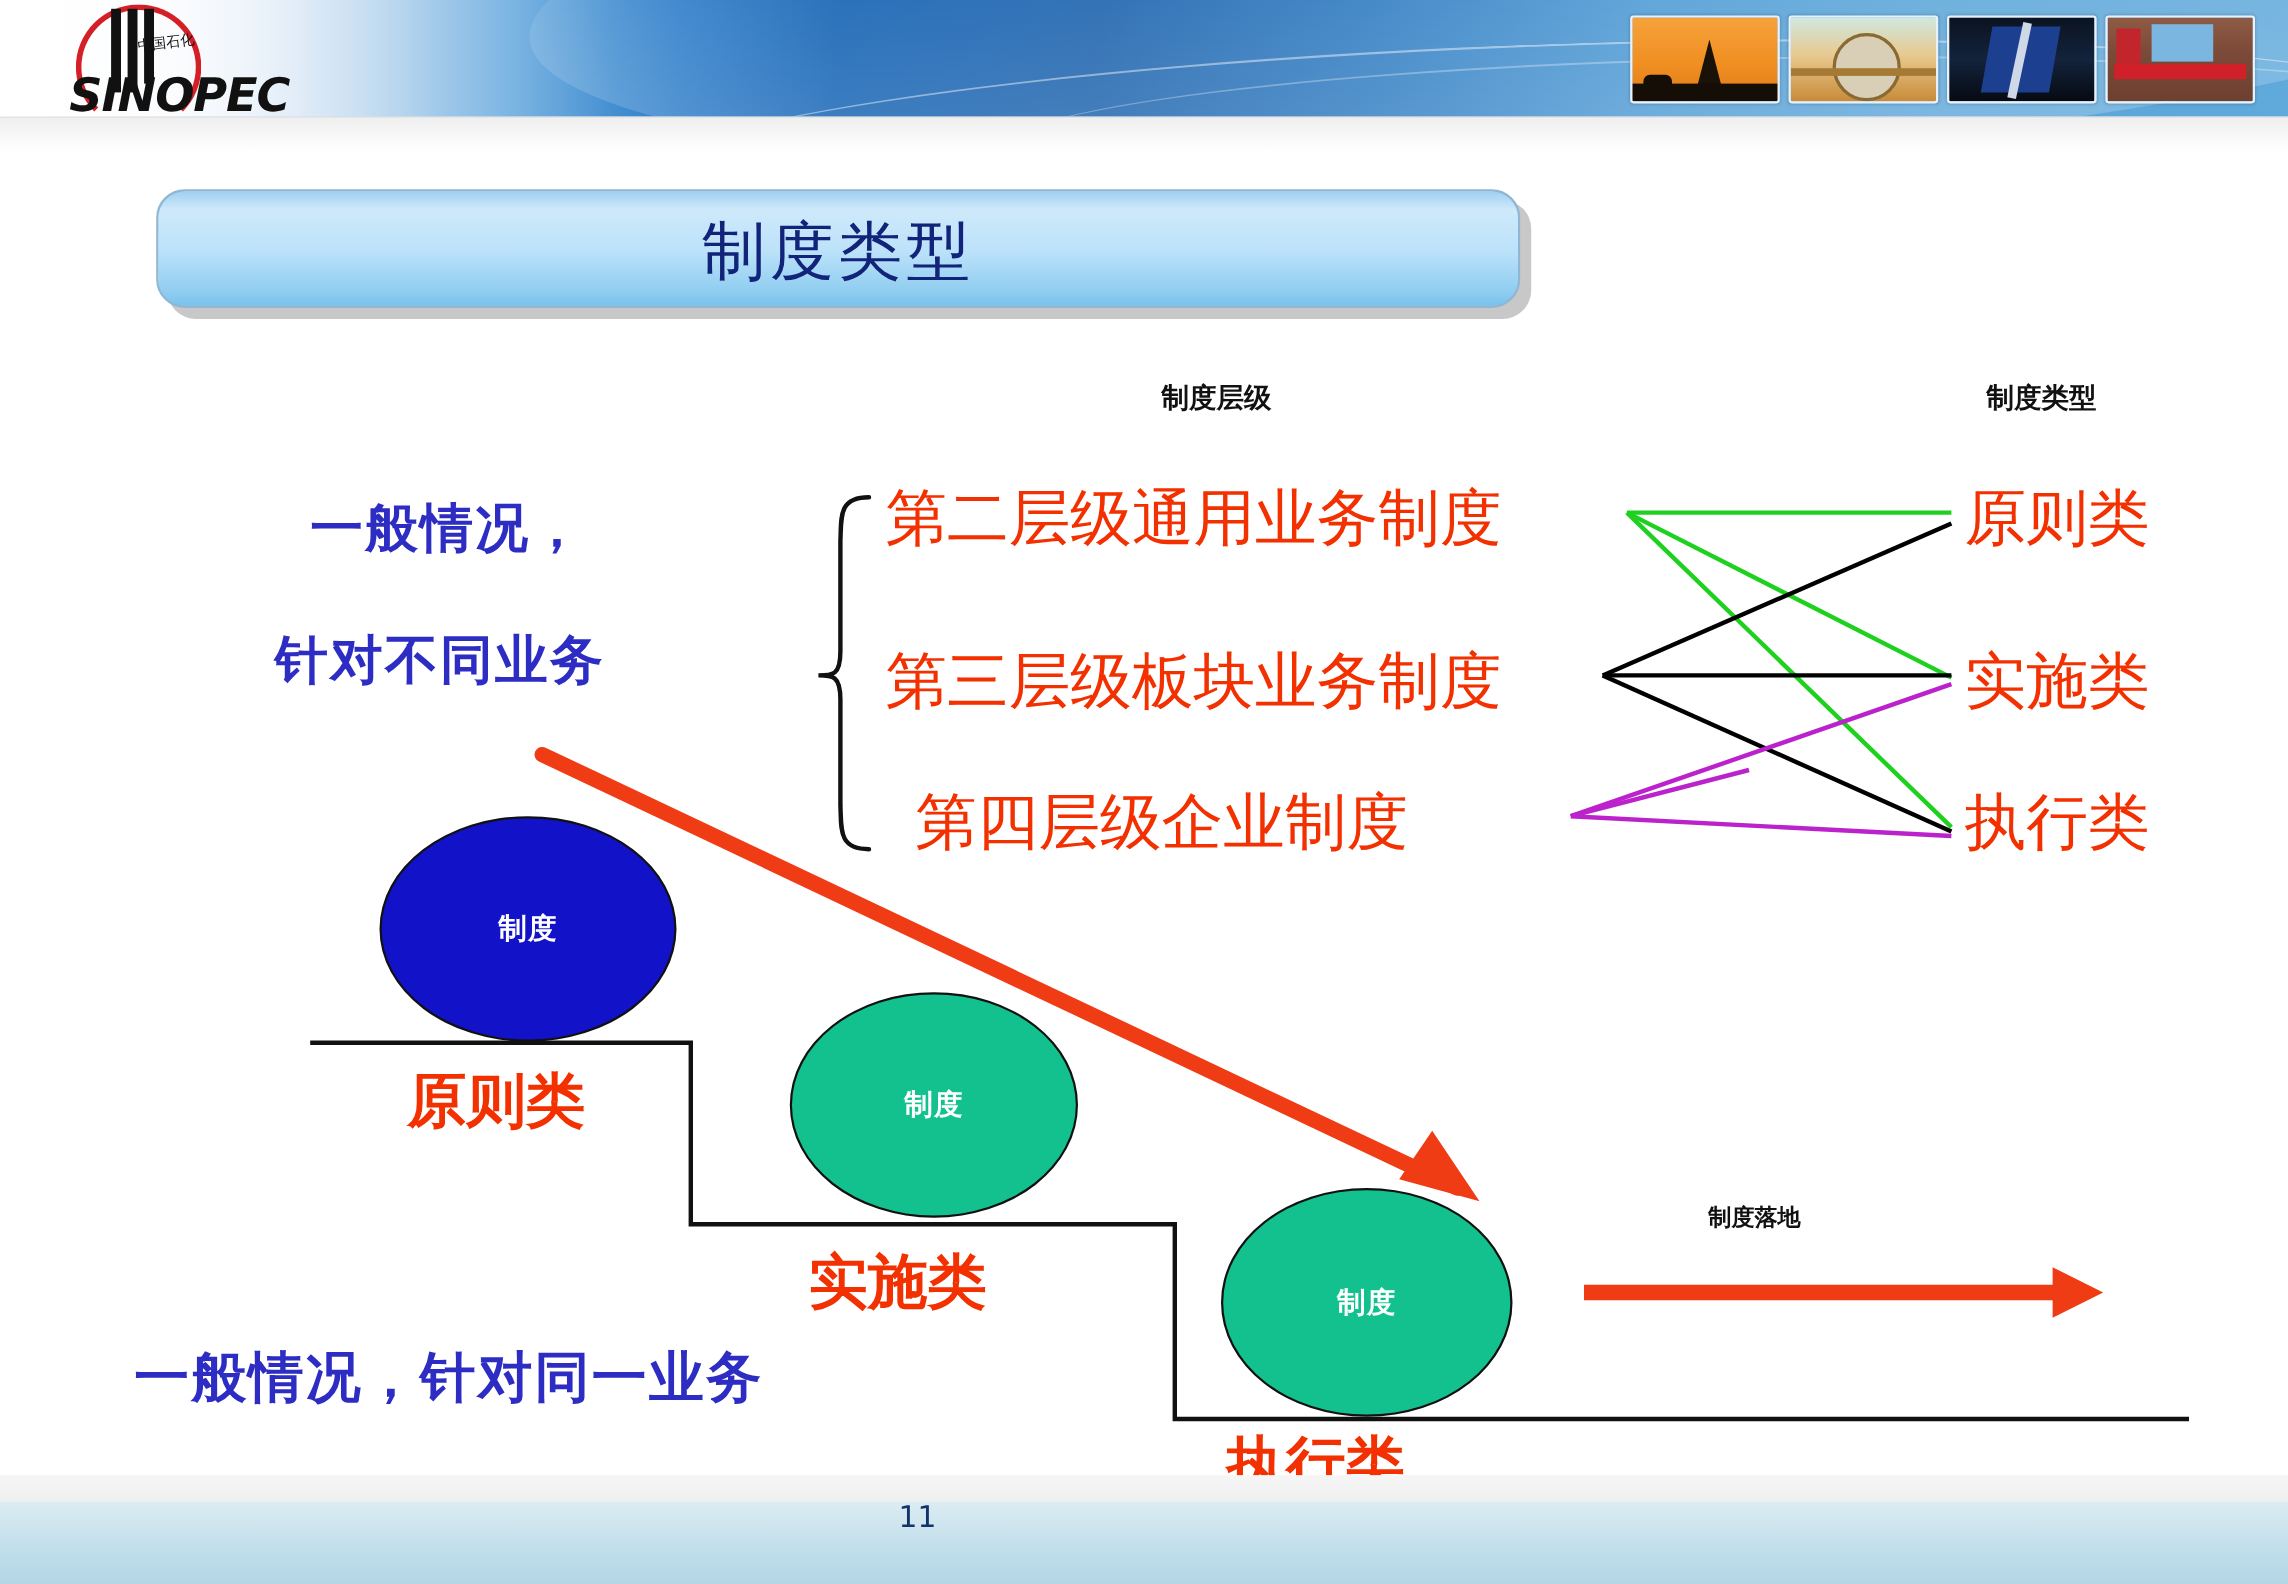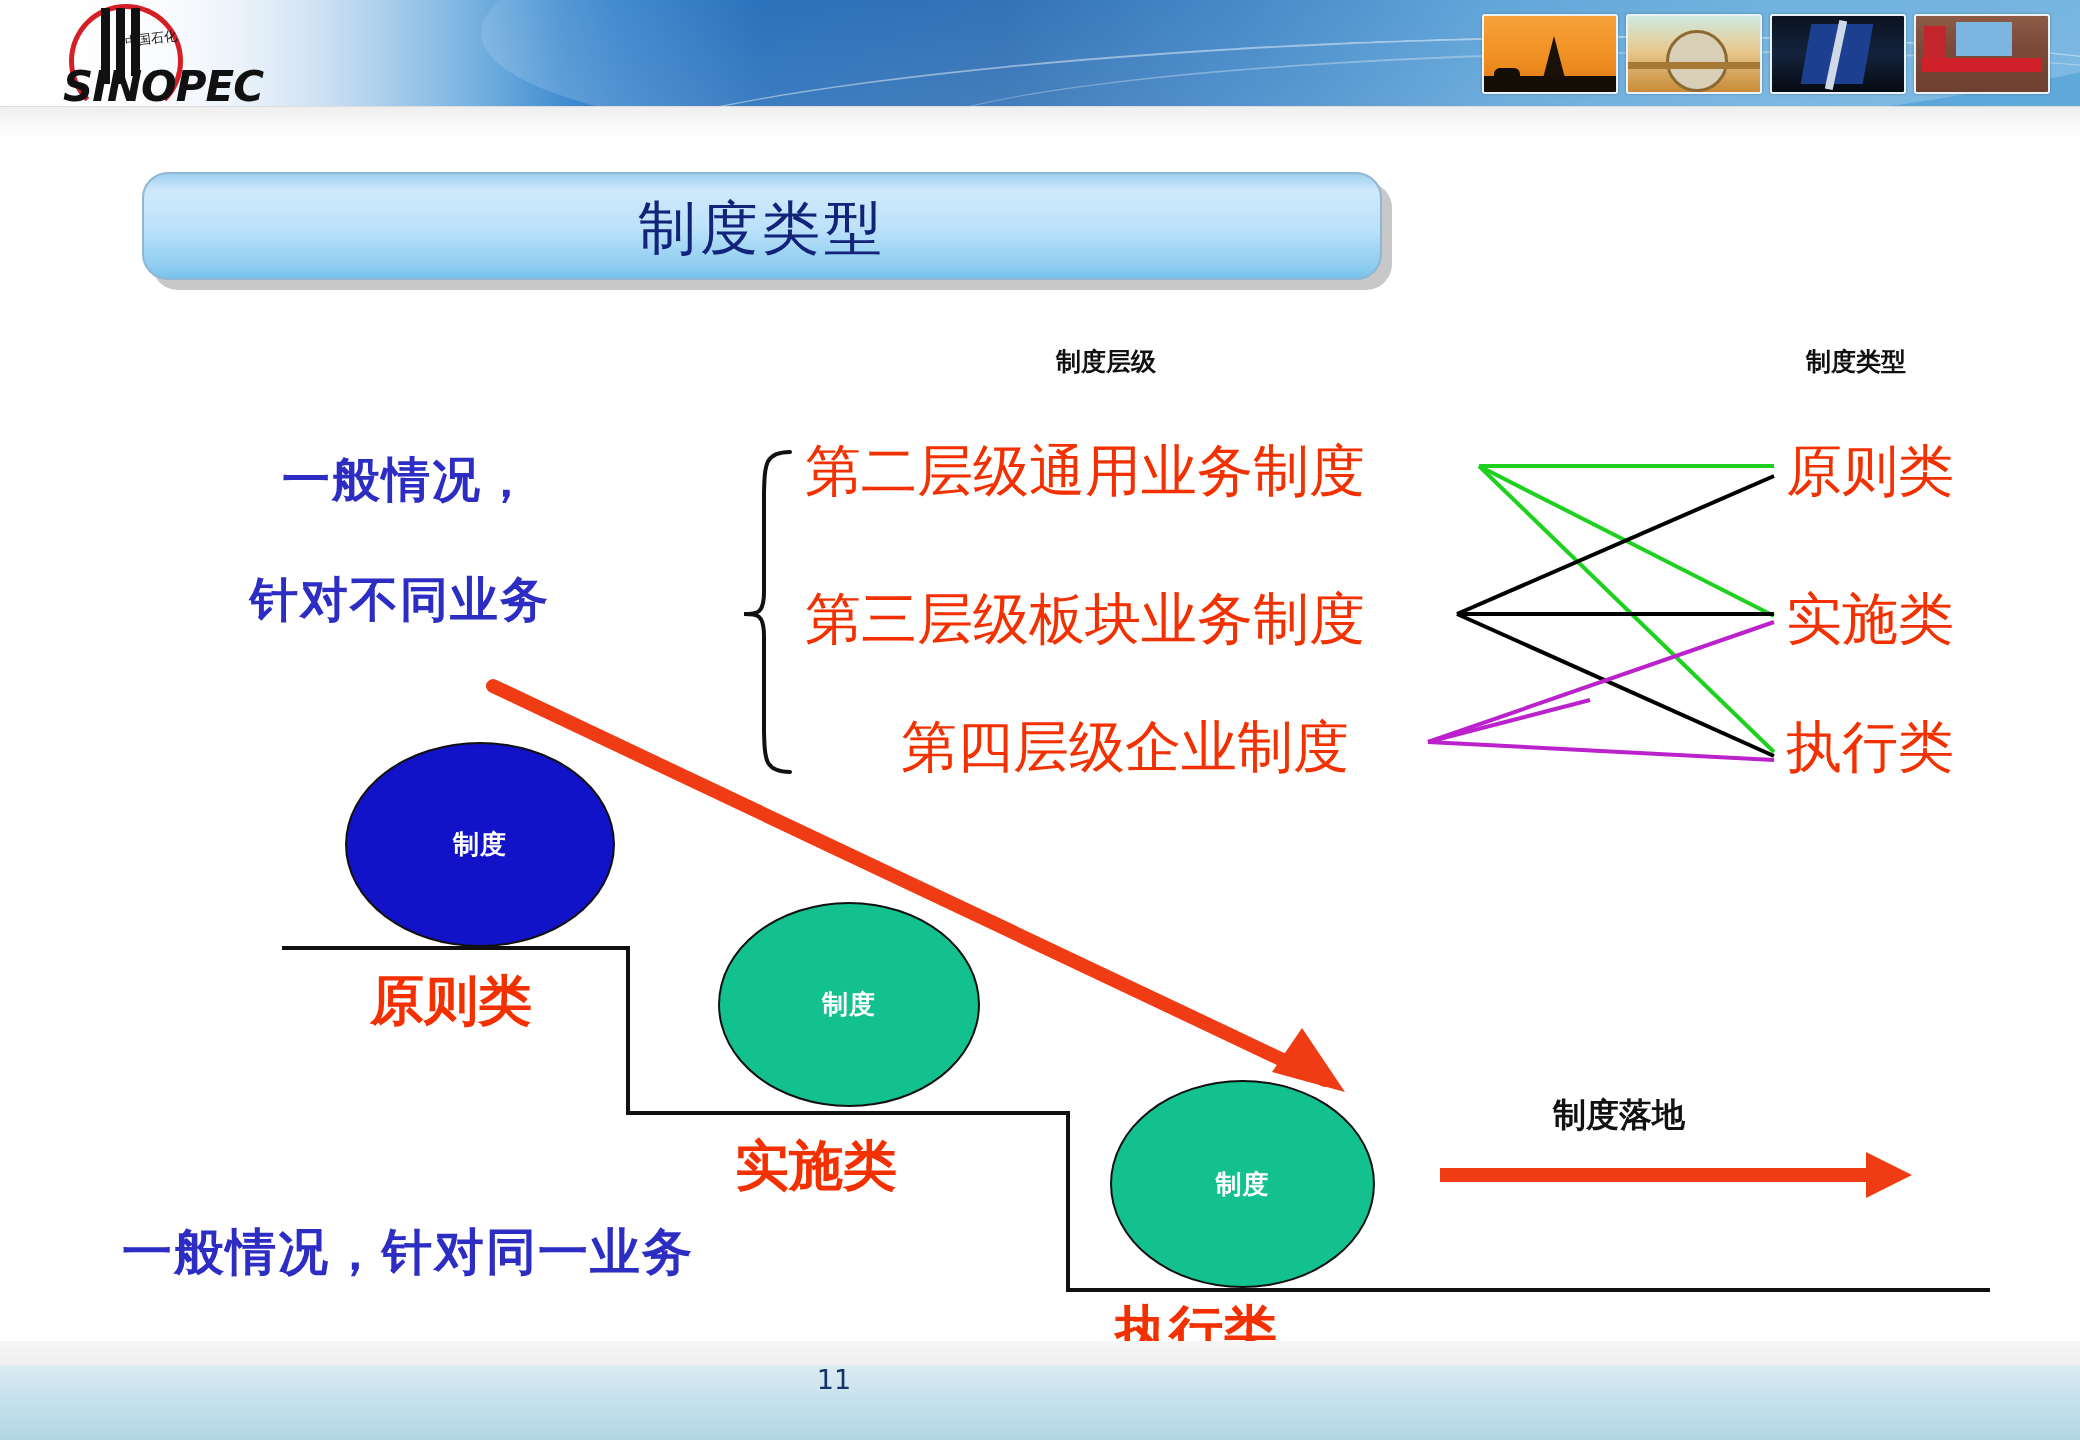--- a/index.html
+++ b/index.html
@@ -142,21 +142,21 @@
   #note-a1{left:282px;top:448px;font-size:48px;letter-spacing:2px;}
   #note-a2{left:250px;top:568px;font-size:48px;letter-spacing:2px;}
   #note-bottom{left:122px;top:1219px;font-size:50px;letter-spacing:2px;}
 
   .level-text{
     position:absolute;color:#f33000;white-space:nowrap;
     font-family:"DejaVu Serif","Liberation Serif",serif;font-size:56px;
   }
   #lvl2{left:805px;top:434px;}
   #lvl3{left:805px;top:582px;}
-  #lvl4{left:901px;top:710px;}
+  #lvl4{left:832px;top:710px;}
 
   .type-text{
     position:absolute;color:#f33000;white-space:nowrap;
     font-family:"DejaVu Serif","Liberation Serif",serif;font-size:56px;
   }
   #type1{left:1786px;top:434px;}
   #type2{left:1786px;top:582px;}
   #type3{left:1786px;top:710px;}
 
   .stair-label{
@@ -172,21 +172,21 @@
     display:flex;align-items:center;justify-content:center;
     color:#ffffff;font-size:26px;font-weight:bold;
     font-family:"DejaVu Sans","Liberation Sans",sans-serif;letter-spacing:1px;
     box-sizing:border-box;
   }
   #el1{left:345px;top:742px;width:270px;height:205px;background:#1212c9;}
   #el2{left:718px;top:902px;width:262px;height:205px;background:#13c18f;}
   #el3{left:1110px;top:1080px;width:265px;height:208px;background:#13c18f;}
 
   #falldown-label{
-    position:absolute;left:1553px;top:1093px;color:#111;font-size:33px;font-weight:bold;
+    position:absolute;left:1553px;top:1093px;color:#111;font-size:21px;font-weight:bold;
     font-family:"DejaVu Sans","Liberation Sans",sans-serif;white-space:nowrap;
   }
 
   
   #footer-gray{
     position:absolute;left:0;top:1341px;width:2080px;height:24px;
     background:linear-gradient(to bottom,#f6f6f6,#efefef);
   }
   #footer-blue{
     position:absolute;left:0;top:1365px;width:2080px;height:75px;

